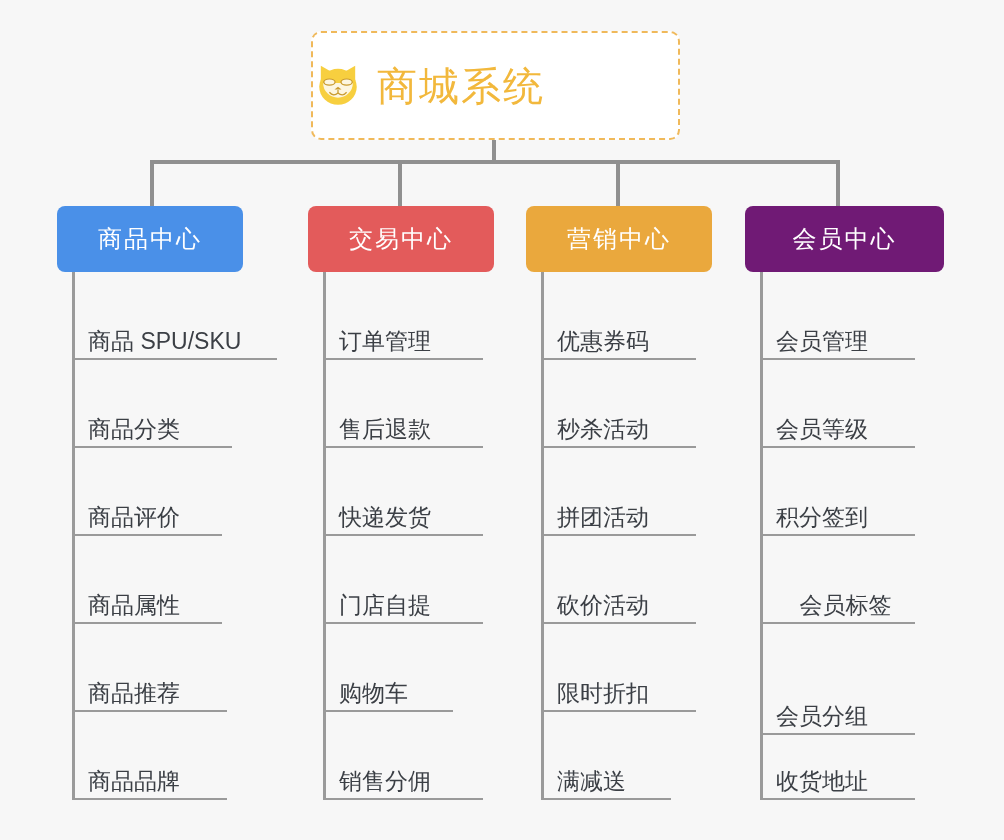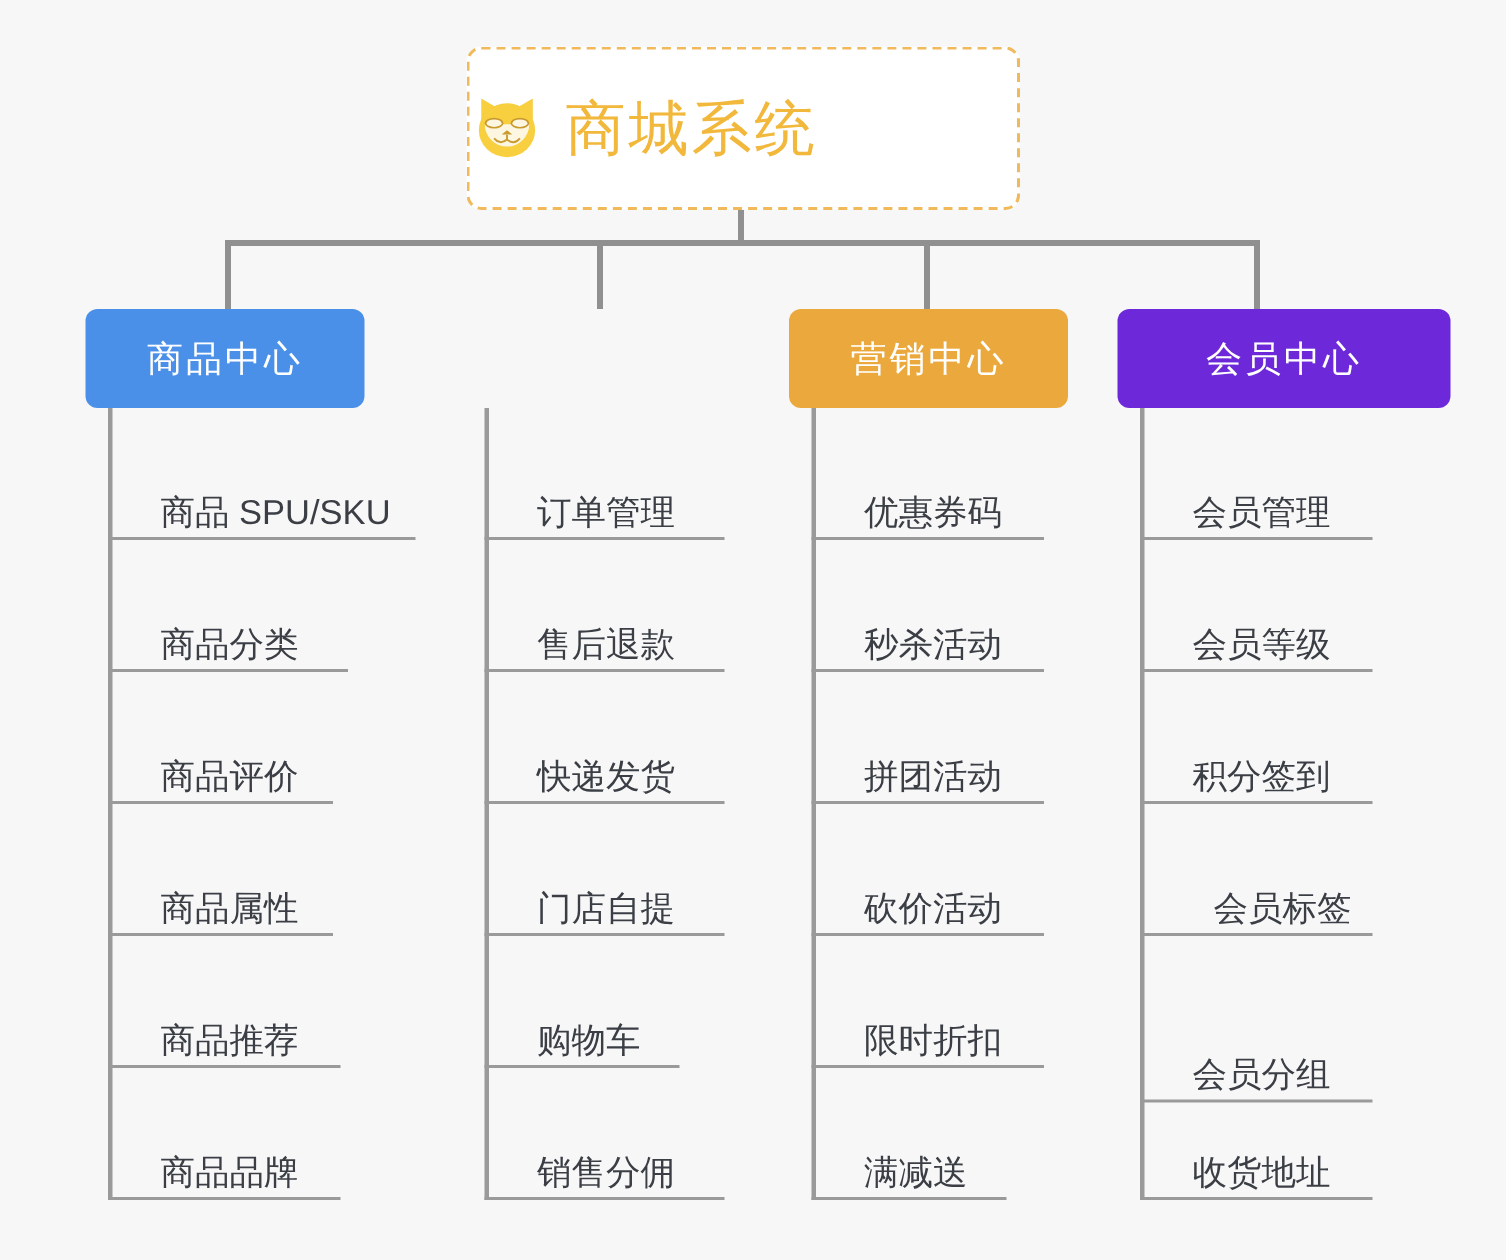--- a/index.html
+++ b/index.html
@@ -43,21 +43,21 @@
     position:absolute;left:0;top:0;width:3px;background:#9a9a9a;
   }
   .item{
     position:absolute;left:0;
     border-bottom:2px solid #9a9a9a;
     box-sizing:border-box;
     display:flex;align-items:flex-end;
   }
   .item-label{
     font-size:23px;color:#3b3f45;white-space:nowrap;
-    padding-left:35px;padding-bottom:4px;line-height:1.15;
+    padding-left:16px;padding-bottom:4px;line-height:1.15;
   }
 </style>
 </head>
 <body style="background: rgb(247, 247, 247);">
 
 <div id="stage">
 
   <div class="root-card" style="border-color: rgb(240, 185, 90); background: rgb(255, 255, 255);">
     <svg class="dog" viewBox="0 0 64 64">
 
@@ -85,24 +85,27 @@
   <div class="conn" style="left: 492px; top: 140px; width: 4px; height: 24px; background: rgb(144, 144, 144);"></div>
   <div class="conn" style="left: 150px; top: 160px; width: 690px; height: 4px; background: rgb(144, 144, 144);"></div>
   <div class="conn" style="left: 150px; top: 160px; width: 4px; height: 46px; background: rgb(144, 144, 144);"></div>
   <div class="conn" style="left: 398px; top: 160px; width: 4px; height: 46px; background: rgb(144, 144, 144);"></div>
   <div class="conn" style="left: 616px; top: 160px; width: 4px; height: 46px; background: rgb(144, 144, 144);"></div>
   <div class="conn" style="left: 836px; top: 160px; width: 4px; height: 46px; background: rgb(144, 144, 144);"></div>
 
   <div class="hbox" style="left: 57px; top: 206px; width: 186px; background: rgb(74, 144, 232);">
       <span>商品中心</span>
     </div>
+  <div class="hbox" style="left: 308px; top: 206px; width: 186px; background: rgb(227, 91, 91);">
+      <span>交易中心</span>
+    </div>
   <div class="hbox" style="left: 526px; top: 206px; width: 186px; background: rgb(234, 168, 61);">
       <span>营销中心</span>
     </div>
-  <div class="hbox" style="left: 745px; top: 206px; width: 222px; background: #6d28d9;">
+  <div class="hbox" style="left: 745px; top: 206px; width: 199px; background: #701a75;">
       <span>会员中心</span>
     </div>
 
   <div class="col" style="left:72px;">
       <div class="col-rail" style="height: 528px;"></div>
       <div class="item" style="top: 0px; height: 88px; width: 205px;">
         <span class="item-label">商品 SPU/SKU</span>
       </div>
       <div class="item" style="top: 88px; height: 88px; width: 160px;">
         <span class="item-label">商品分类</span>

